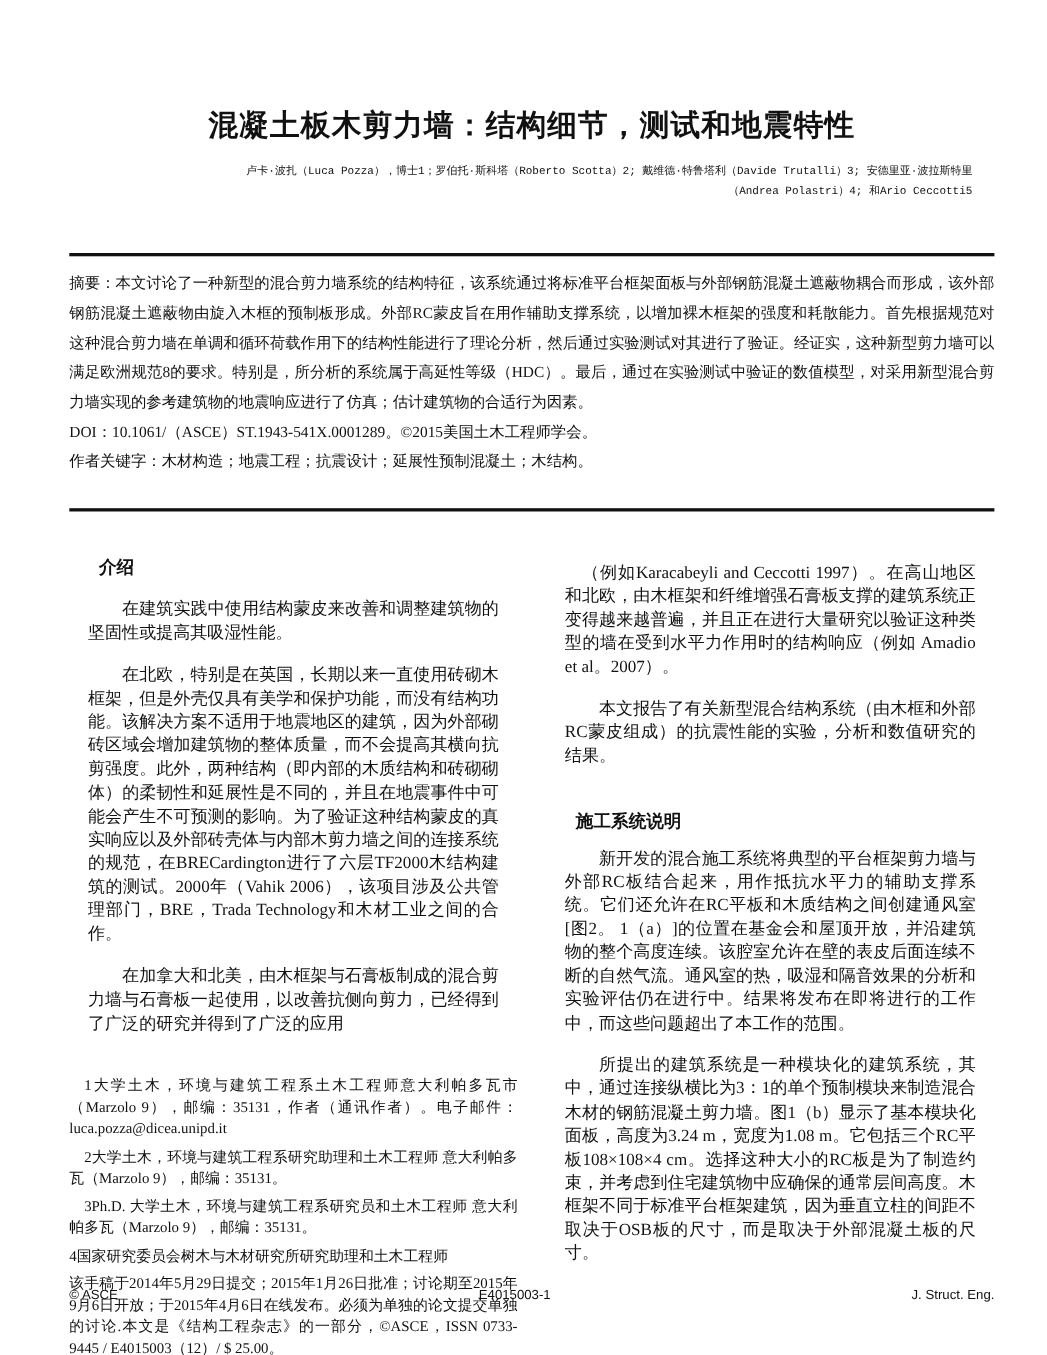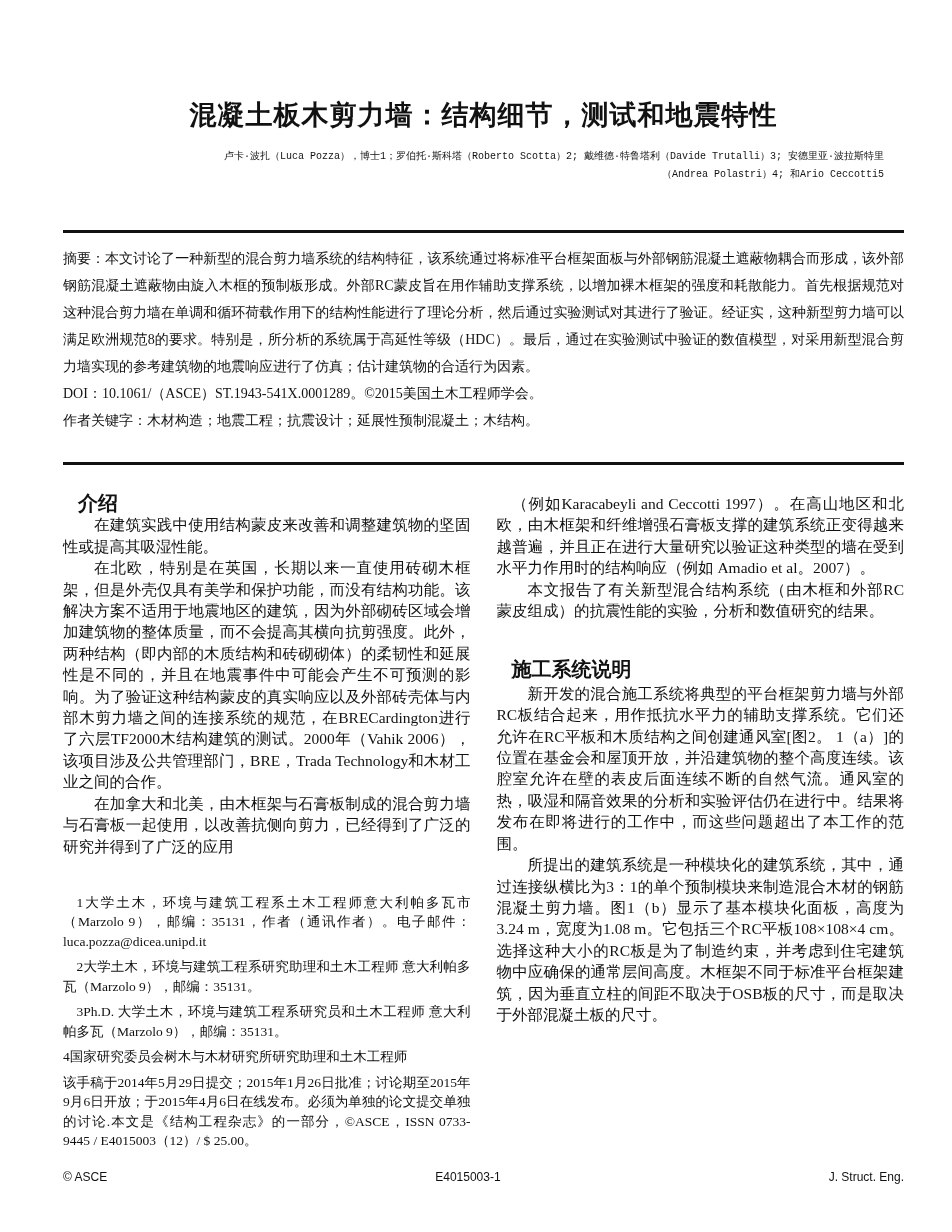--- a/index.html
+++ b/index.html
@@ -48,26 +48,26 @@
     display: flex;
     gap: 26px;
     margin-top: 28px;
   }
   .col {
     width: 408px;
     font-size: 15.5px;
     line-height: 21.4px;
     text-align: justify;
   }
-  .col p { margin: 0; }
+  .col p { margin: 17px; }
   .col h2 {
     font-family: "DejaVu Sans", "Liberation Sans", sans-serif;
-    font-size: 20px;
+    font-size: 16px;
     font-weight: bold;
-    margin: 0;
+    margin: 12px;
     padding-left: 15px;
     text-align: left;
   }
   .indent { text-indent: 2em; }
   .half-indent { text-indent: 1em; }
   .footnotes {
     margin-top: 36px;
     font-size: 13.5px;
     line-height: 19.5px;
   }

